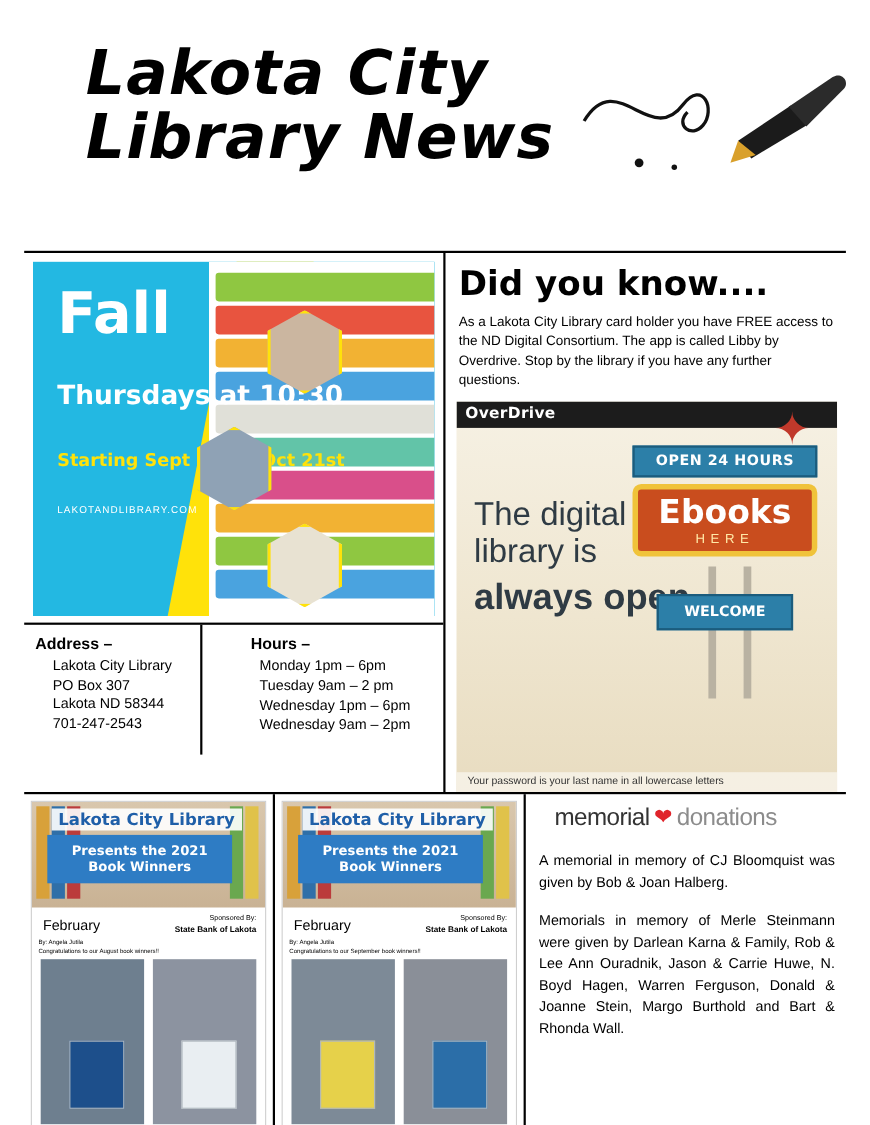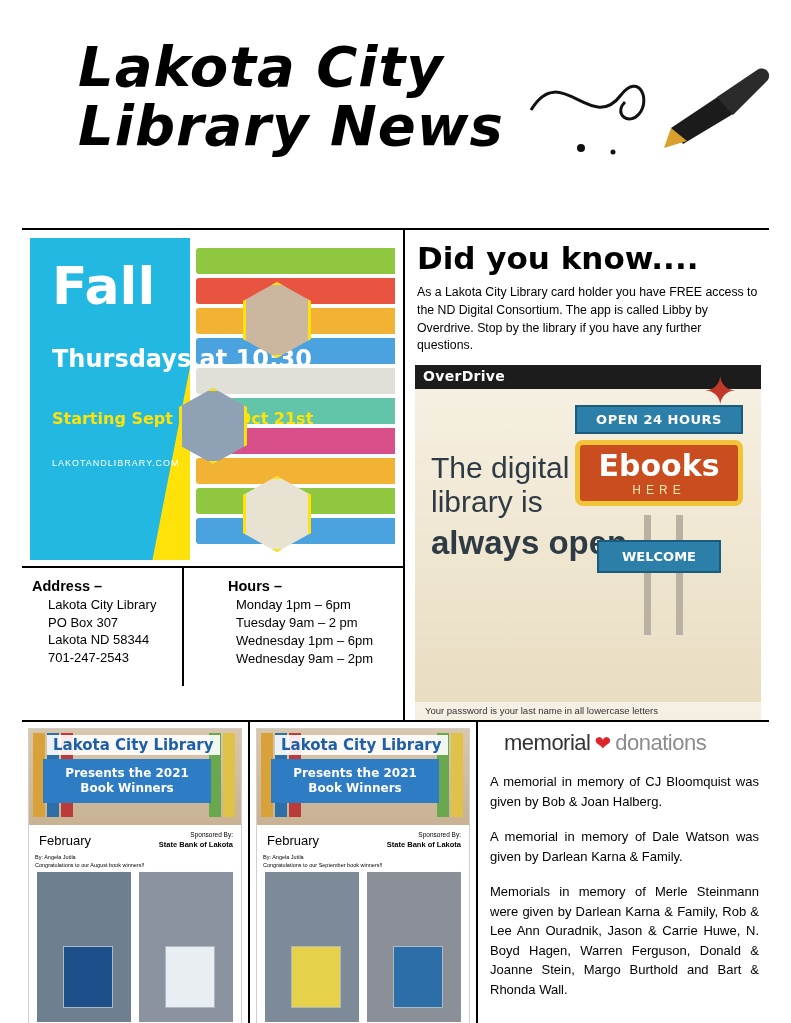--- a/index.html
+++ b/index.html
@@ -566,18 +566,17 @@
       </div>
     </div>
 
     <div class="mem-col">
       <div class="mem-head">
         <span class="m1">memorial</span>
         <span class="mem-heart">❤</span>
         <span class="m2">donations</span>
       </div>
       <p class="mem-p">A memorial in memory of CJ Bloomquist was given by Bob &amp; Joan Halberg.</p>
-      <p class="mem-p">A memorial in memory of Dale Watson was given by Darlean Karna &amp; Family.</p>
       <p class="mem-p">Memorials in memory of Merle Steinmann were given by Darlean Karna &amp; Family, Rob &amp;  Lee Ann Ouradnik, Jason &amp; Carrie Huwe, N. Boyd Hagen, Warren Ferguson, Donald &amp; Joanne Stein, Margo Burthold and Bart &amp; Rhonda Wall.</p>
     </div>
 
   </div>
 </div>
 
 </body></html>

